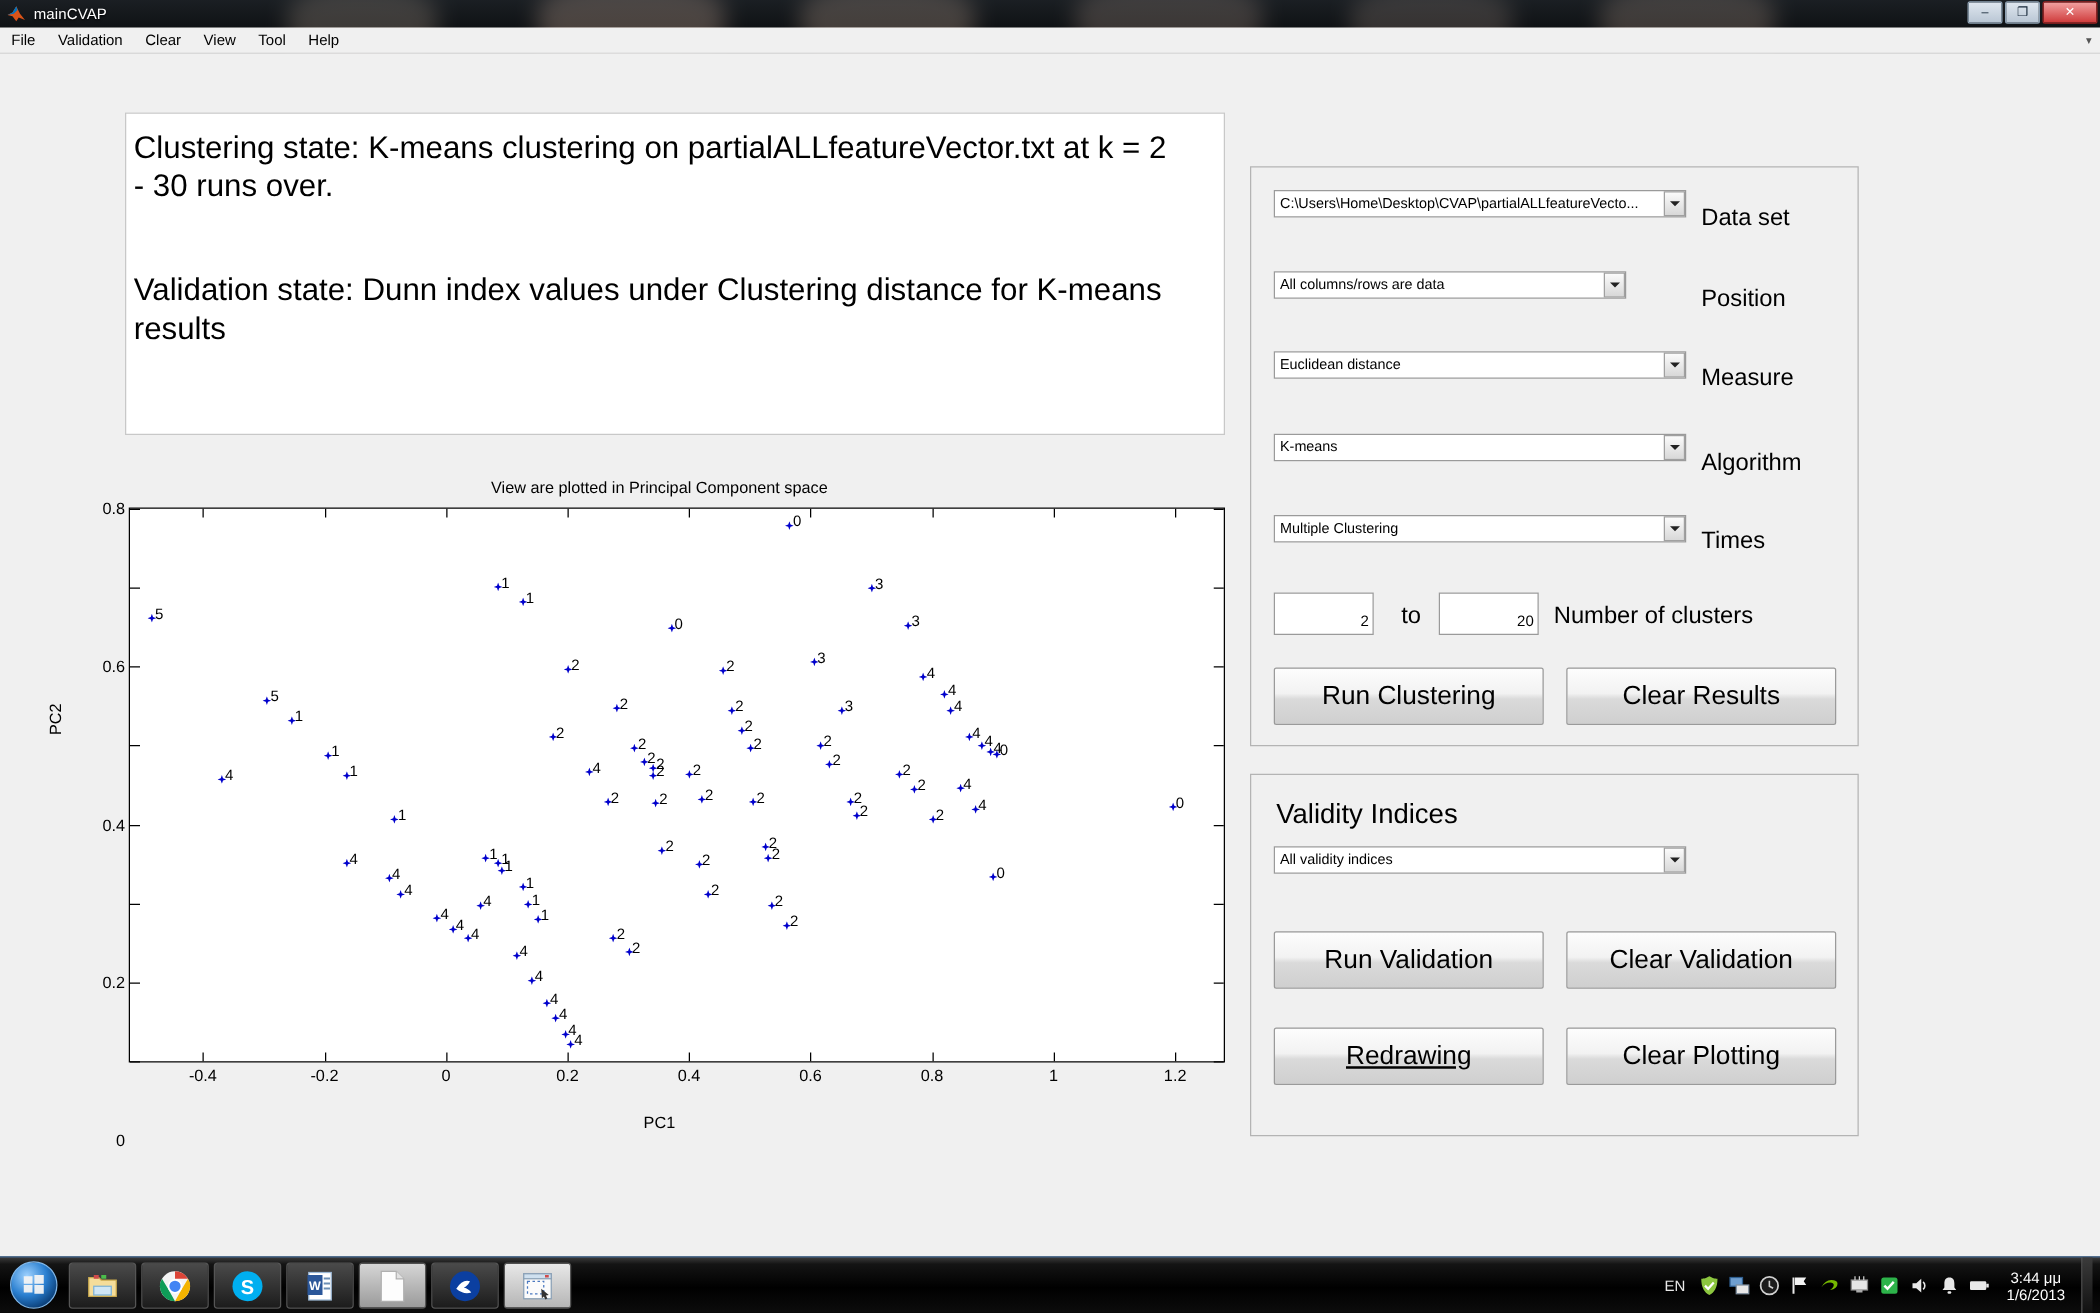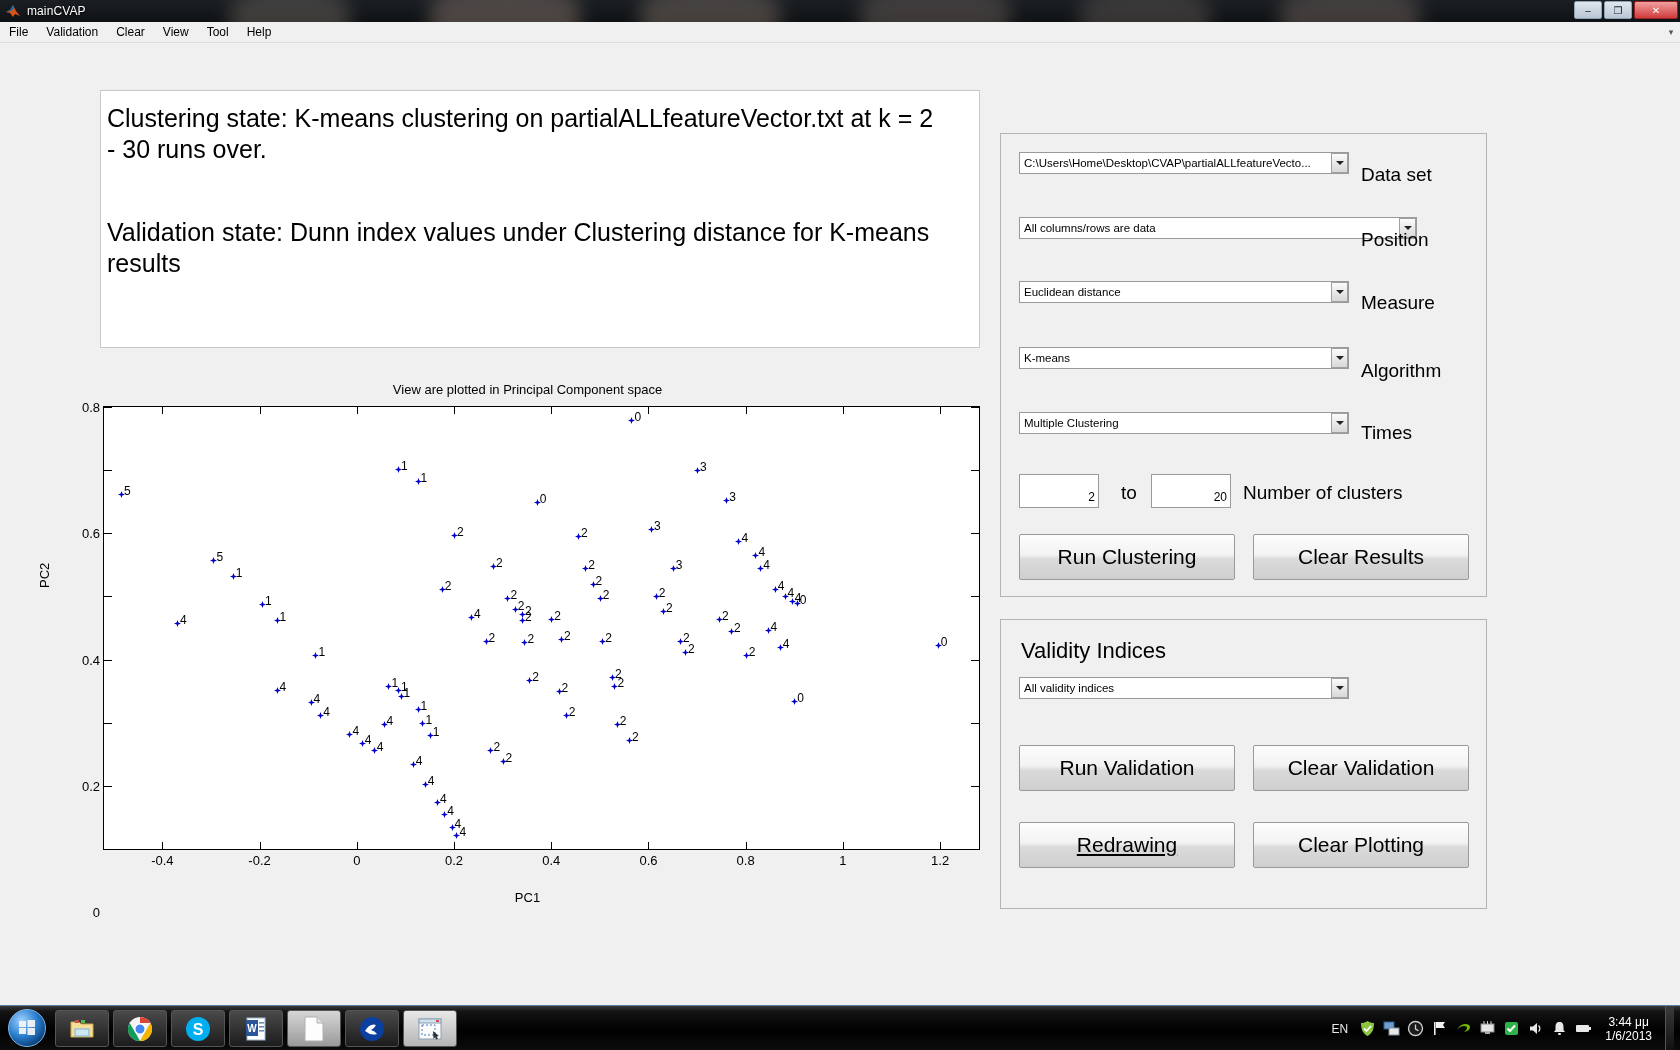--- a/index.html
+++ b/index.html
@@ -981,21 +981,21 @@
       <div class="panel" id="panel-clustering">
 
         <div class="combo" style="left:18px;top:18px;width:330px;">
           <span class="combo-text">C:\Users\Home\Desktop\CVAP\partialALLfeatureVecto...</span>
           <span class="combo-arrow">
               <i></i>
             </span>
         </div>
         <div class="field-label" style="left:360px;top:30px;">Data set</div>
 
-        <div class="combo" style="left:18px;top:83px;width:398px;">
+        <div class="combo" style="left:18px;top:83px;width:282px;">
           <span class="combo-text">All columns/rows are data</span>
           <span class="combo-arrow">
               <i></i>
             </span>
         </div>
         <div class="field-label" style="left:360px;top:95px;">Position</div>
 
         <div class="combo" style="left:18px;top:147px;width:330px;">
           <span class="combo-text">Euclidean distance</span>
           <span class="combo-arrow">

